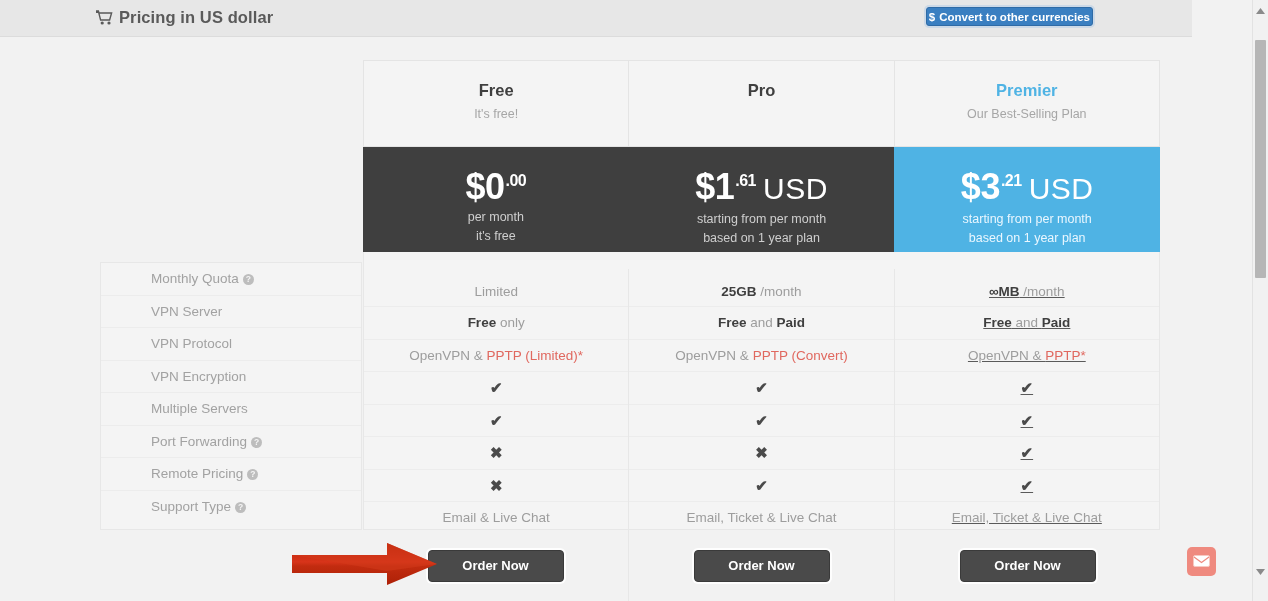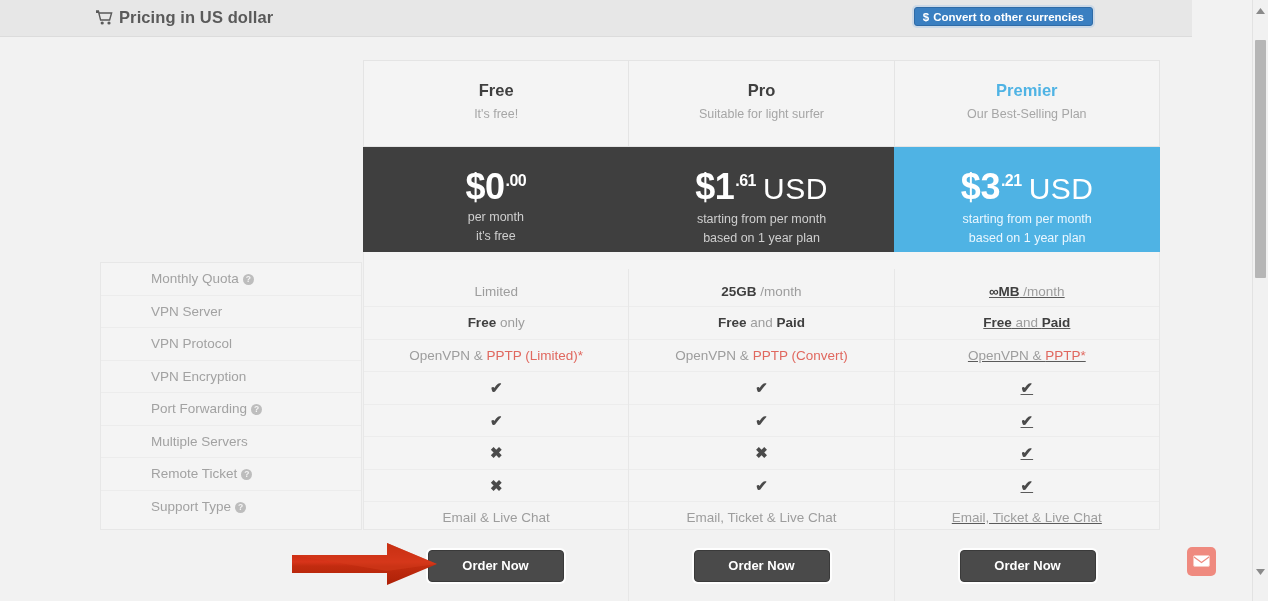--- a/index.html
+++ b/index.html
@@ -43,21 +43,21 @@
     position: absolute;
     right: 99px; top: 7px;
     height: 19px;
     background: #3a7fc1;
     border: 1px solid #2f6ba6;
     border-radius: 3px;
     color: #fff;
     font-size: 11.5px;
     font-weight: bold;
     line-height: 19px;
-    padding: 0 8px;
+    padding: 0 2px;
     white-space: nowrap;
     cursor: pointer;
     box-shadow: 0 0 0 2px rgba(170,200,230,.45);
   }
   .convert-btn .dollar { margin-right: 4px; }
 
   
   .content {
     position: absolute;
     left: 0; top: 37px;
@@ -313,21 +313,20 @@
 
 <div class="content">
 
   <div class="plan-heads">
     <div class="plan-head">
       <div class="plan-name">Free</div>
       <div class="plan-tagline">It's free!</div>
     </div>
     <div class="plan-head">
       <div class="plan-name">Pro</div>
-      <div class="plan-tagline">Suitable for light surfer</div>
     </div>
     <div class="plan-head">
       <div class="plan-name accent">Premier</div>
       <div class="plan-tagline">Our Best-Selling Plan</div>
     </div>
   </div>
 
   <div class="price-band">
     <div class="price-cell">
       <div class="price-main">
@@ -350,23 +349,23 @@
       <div class="price-sub">starting from per month</div>
       <div class="price-sub">based on 1 year plan</div>
     </div>
   </div>
 
   <div class="labels-panel">
     <div class="label-row"><span>Monthly Quota</span><span class="help-dot">?</span></div>
     <div class="label-row"><span>VPN Server</span></div>
     <div class="label-row"><span>VPN Protocol</span></div>
     <div class="label-row"><span>VPN Encryption</span></div>
+    <div class="label-row"><span>Multiple Servers</span></div>
     <div class="label-row"><span>Port Forwarding</span><span class="help-dot">?</span></div>
-    <div class="label-row"><span>Multiple Servers</span></div>
-    <div class="label-row"><span>Remote Ticket</span><span class="help-dot">?</span></div>
+    <div class="label-row"><span>Remote Pricing</span><span class="help-dot">?</span></div>
     <div class="label-row"><span>Support Type</span><span class="help-dot">?</span></div>
   </div>
 
   <div class="feature-cols">
 
     <div class="feature-col">
       <div class="feat-row">Limited</div>
       <div class="feat-row"><b>Free</b><span> only</span></div>
       <div class="feat-row"><span>OpenVPN &amp; </span><span class="red">PPTP (Limited)*</span></div>
       <div class="feat-row"><span class="mark">✔</span></div>

